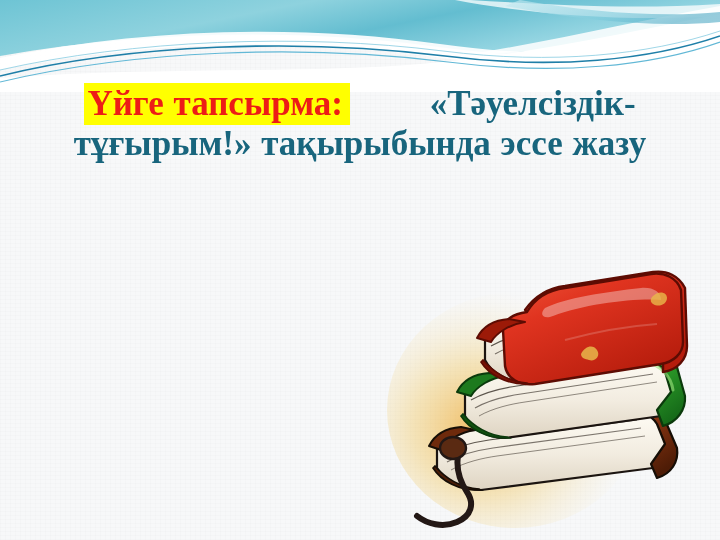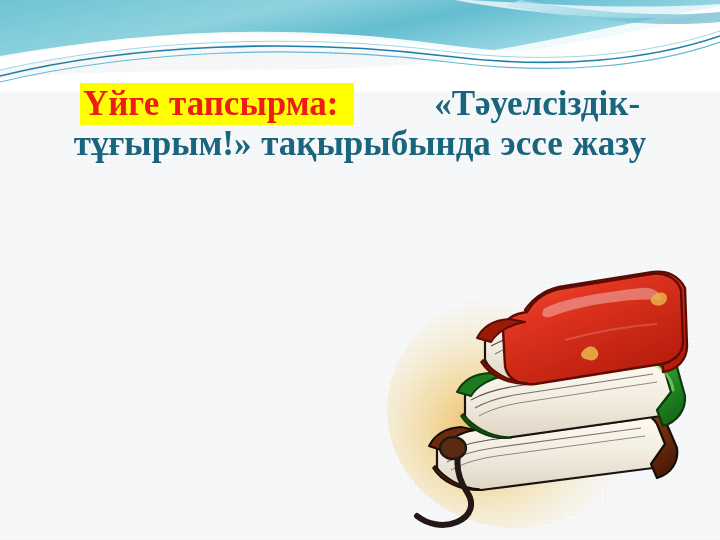--- a/index.html
+++ b/index.html
@@ -54,21 +54,21 @@
     font-size: 35px;
     font-weight: bold;
     color: #18657d;
     letter-spacing: 0px;
     z-index: 5;
     word-spacing: 1px;
   }
   .hl-assign {
     background: #ffff00;
     color: #ed1c16;
-    padding: 1px 16px 2px 3px;
+    padding: 1px 7px 2px 3px;
     box-decoration-break: clone;
     margin-top: 46px;
     -webkit-box-decoration-break: clone;
   }
   .title-rest { color: #18657d; margin-left: 35px; }
 
   
   #book-art {
     position: absolute;
     left: 385px;

